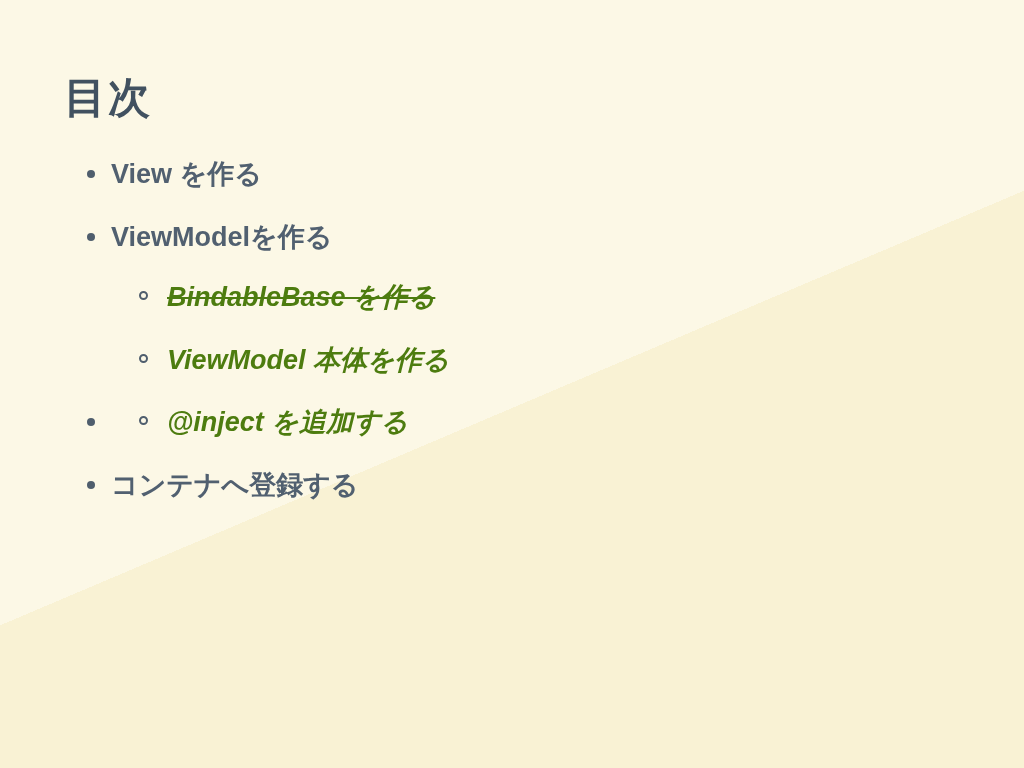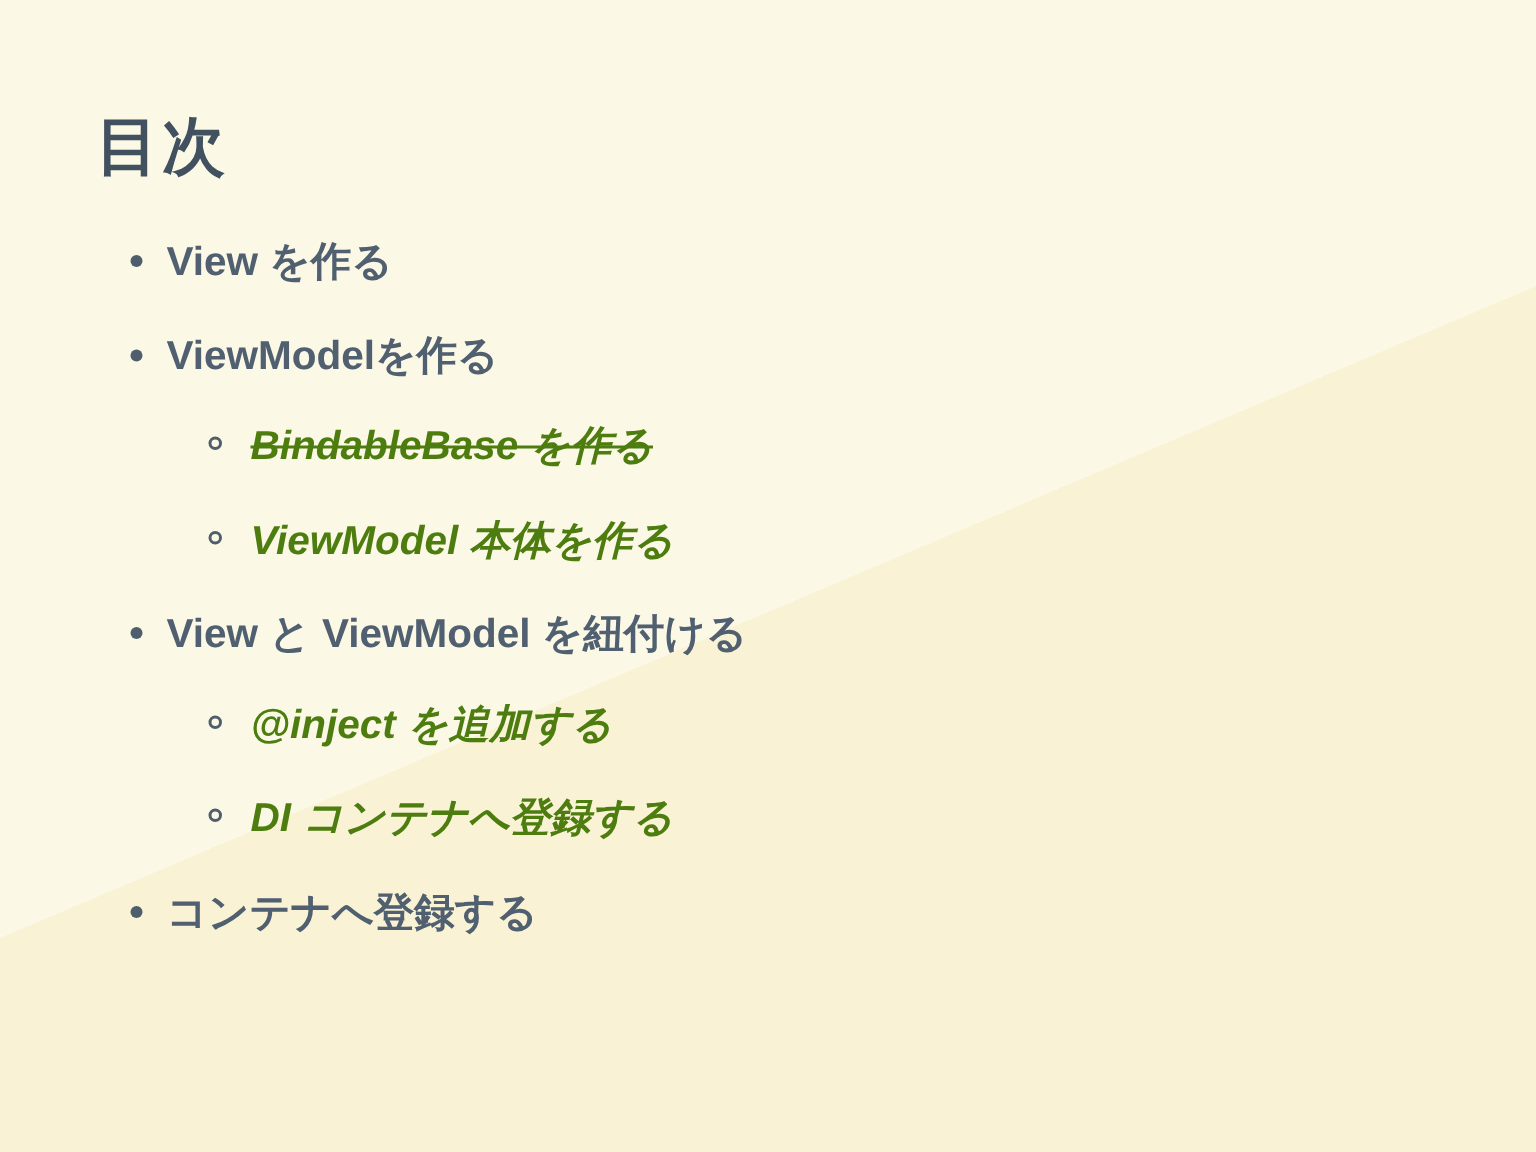--- a/index.html
+++ b/index.html
@@ -106,27 +106,23 @@
         <li>
           <span class="strike">BindableBase を作る</span>
         </li>
         <li>
           <span>ViewModel 本体を作る</span>
         </li>
       </ul>
     </li>
 
     <li>
-      <span>View と ViewModel を紐付ける</span>
       <ul class="sub">
         <li>
           <span>@inject を追加する</span>
-        </li>
-        <li>
-          <span>DI コンテナへ登録する</span>
         </li>
       </ul>
     </li>
 
     <li>
       <span>コンテナへ登録する</span>
     </li>
 
   </ul>
 </div>

